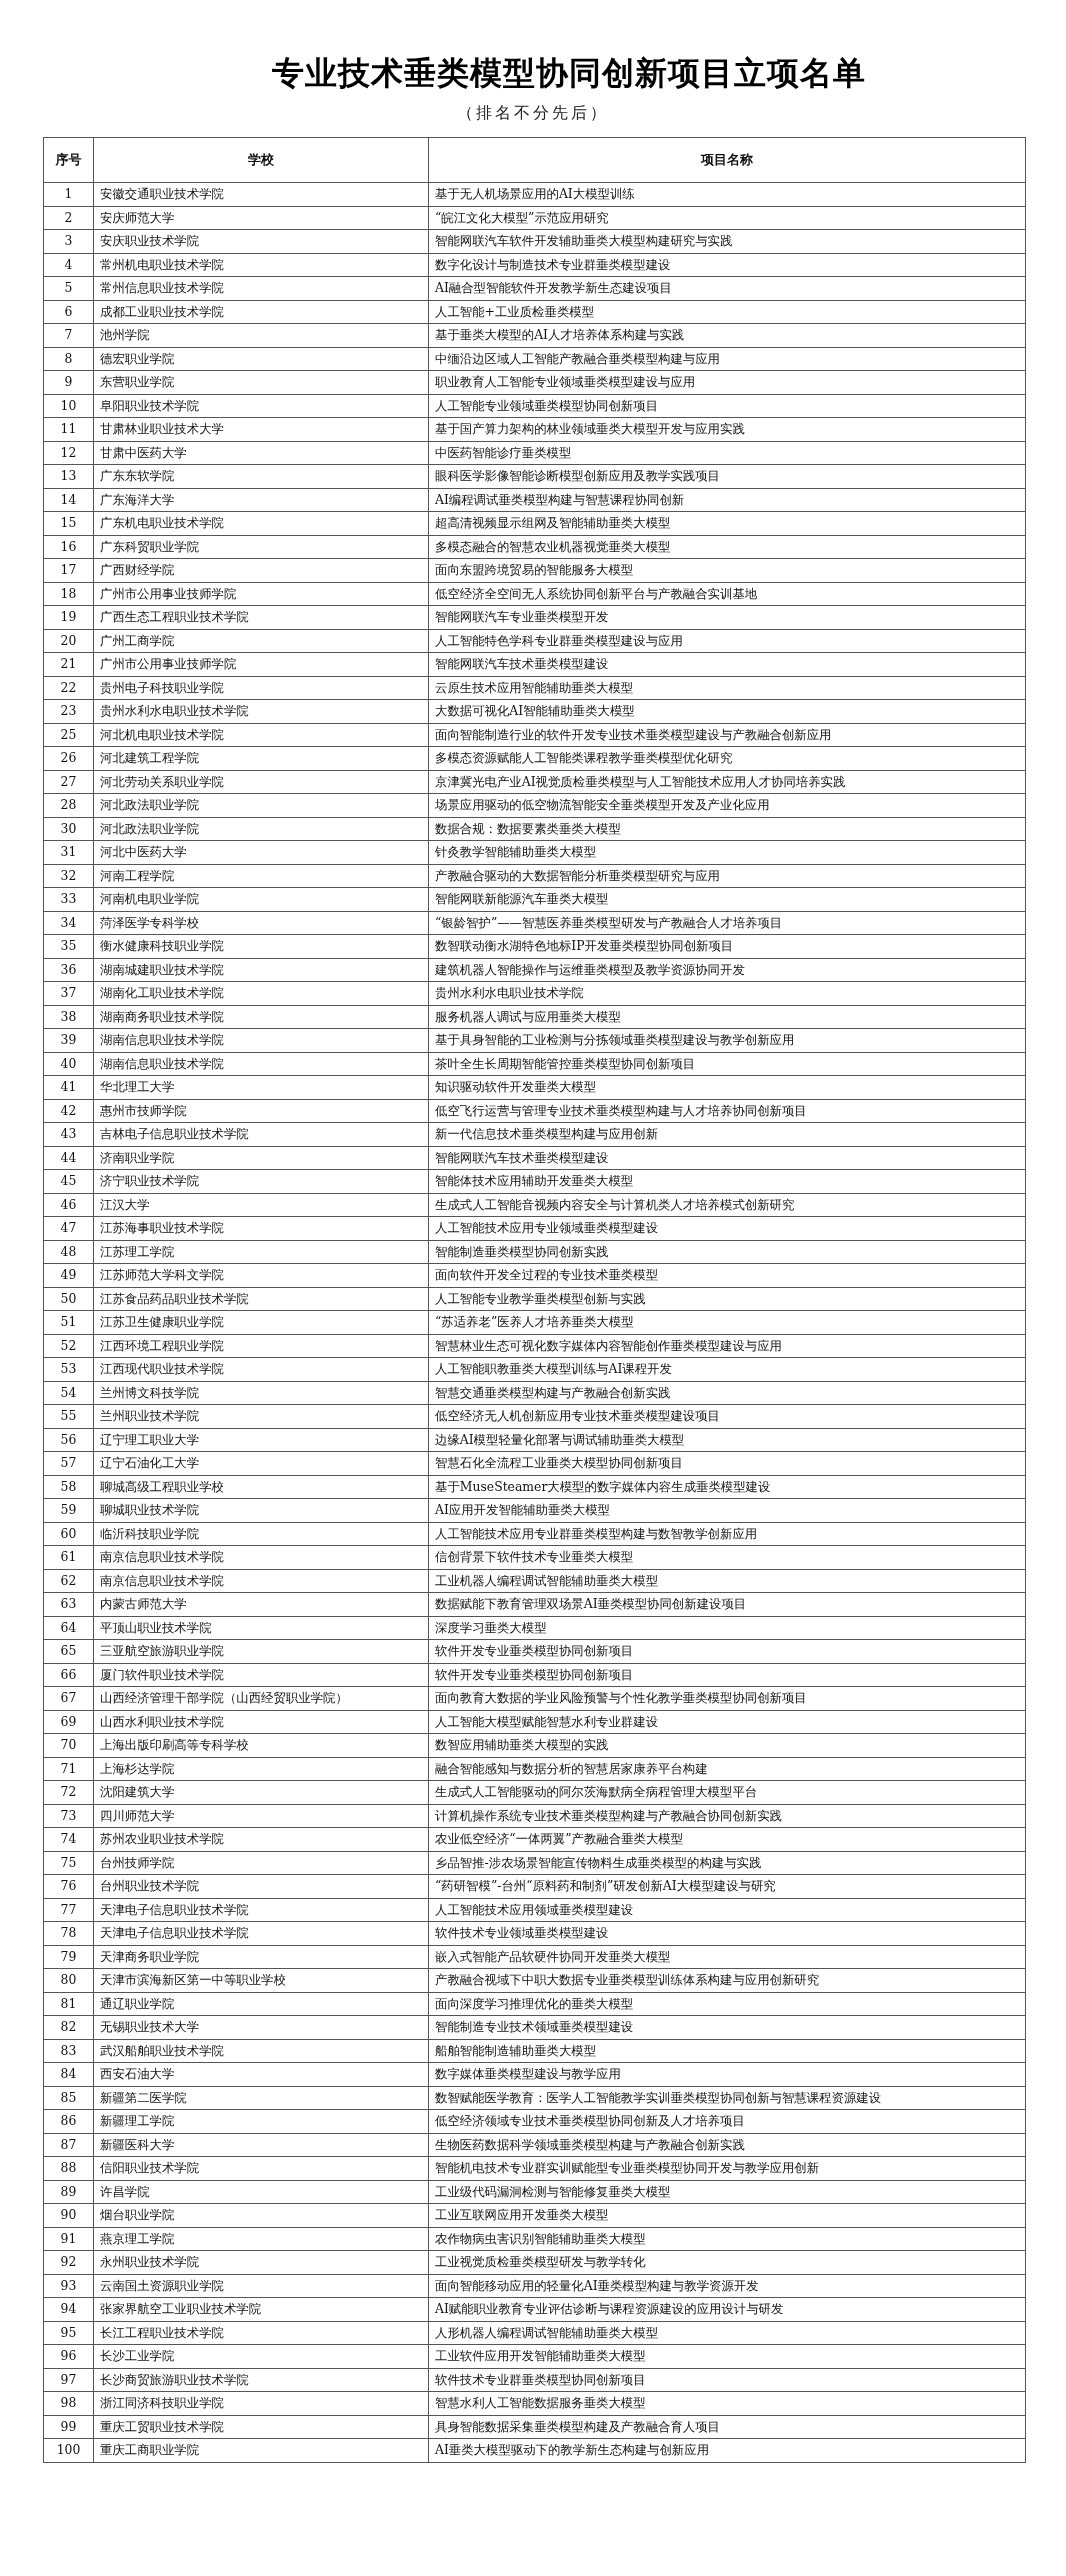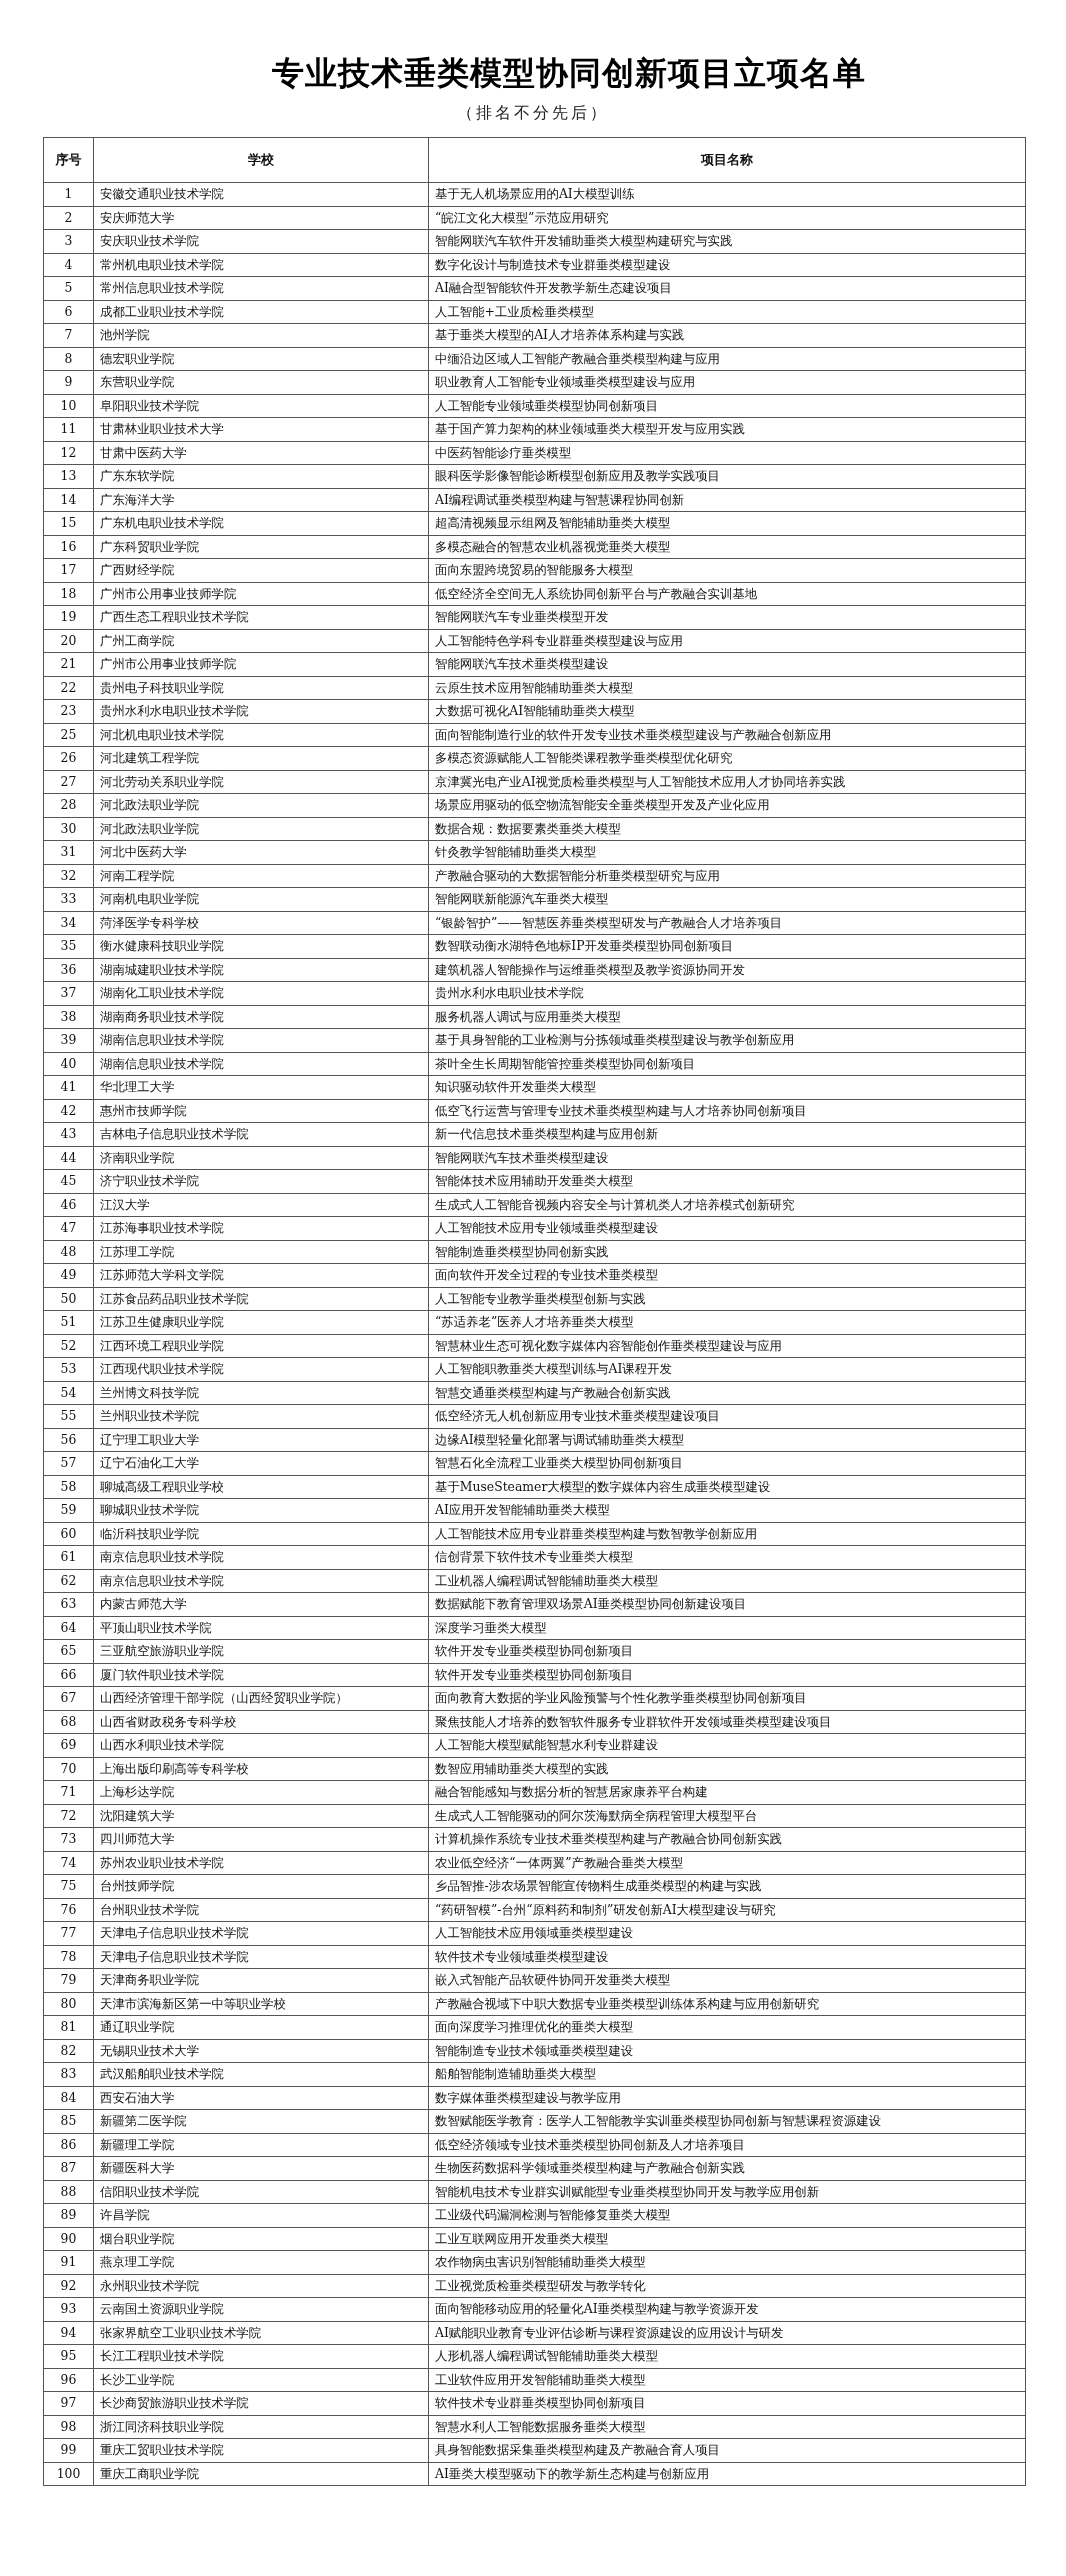--- a/index.html
+++ b/index.html
@@ -355,25 +355,20 @@
         <td class="seq">66</td>
         <td class="school">厦门软件职业技术学院</td>
         <td class="proj">软件开发专业垂类模型协同创新项目</td>
       </tr>
       <tr>
         <td class="seq">67</td>
         <td class="school">山西经济管理干部学院（山西经贸职业学院）</td>
         <td class="proj">面向教育大数据的学业风险预警与个性化教学垂类模型协同创新项目</td>
       </tr>
       <tr>
-        <td class="seq">68</td>
-        <td class="school">山西省财政税务专科学校</td>
-        <td class="proj">聚焦技能人才培养的数智软件服务专业群软件开发领域垂类模型建设项目</td>
-      </tr>
-      <tr>
         <td class="seq">69</td>
         <td class="school">山西水利职业技术学院</td>
         <td class="proj">人工智能大模型赋能智慧水利专业群建设</td>
       </tr>
       <tr>
         <td class="seq">70</td>
         <td class="school">上海出版印刷高等专科学校</td>
         <td class="proj">数智应用辅助垂类大模型的实践</td>
       </tr>
       <tr>

